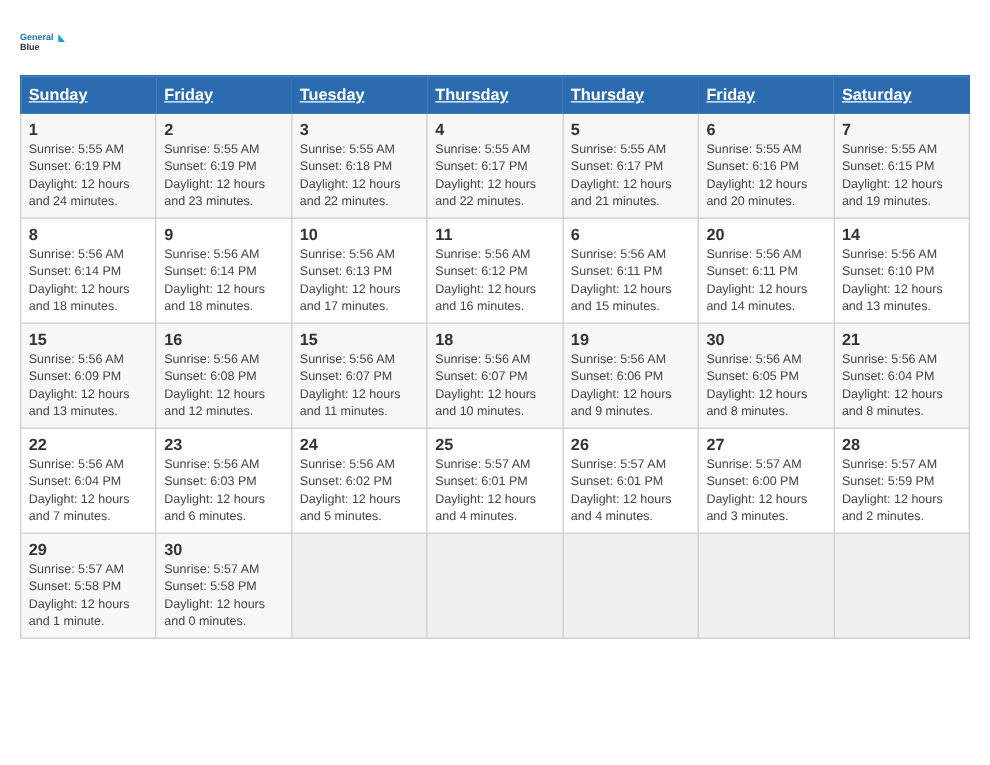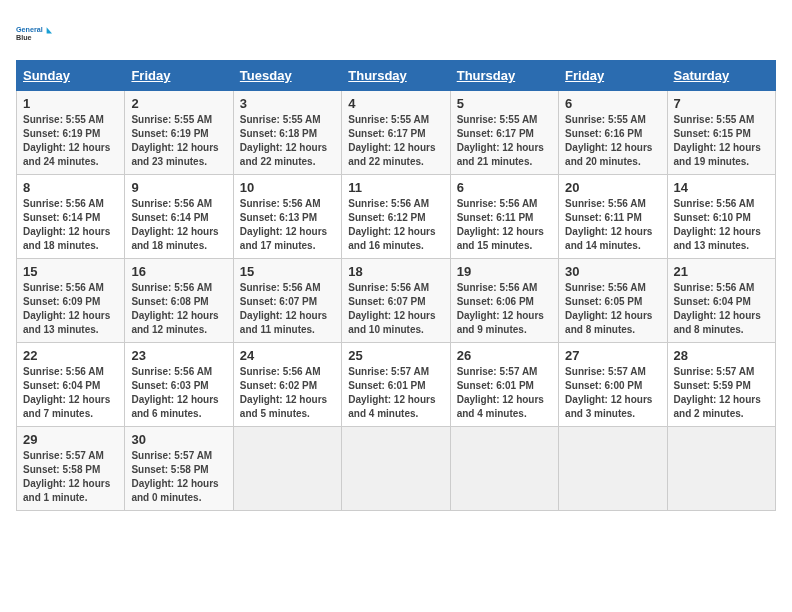--- a/index.html
+++ b/index.html
@@ -69,21 +69,20 @@
     .day-number {
       font-size: 13px;
       font-weight: bold;
       display: block;
       margin-bottom: 2px;
     }
     .day-info {
       font-size: 10px;
       line-height: 1.4;
       color: #444;
-      font-weight: bold;
     }
     .empty-cell {
       background-color: #f0f0f0 !important;
     }
   </style>
 </head>
 <body>
 
 <div class="header">
   <div class="logo">

